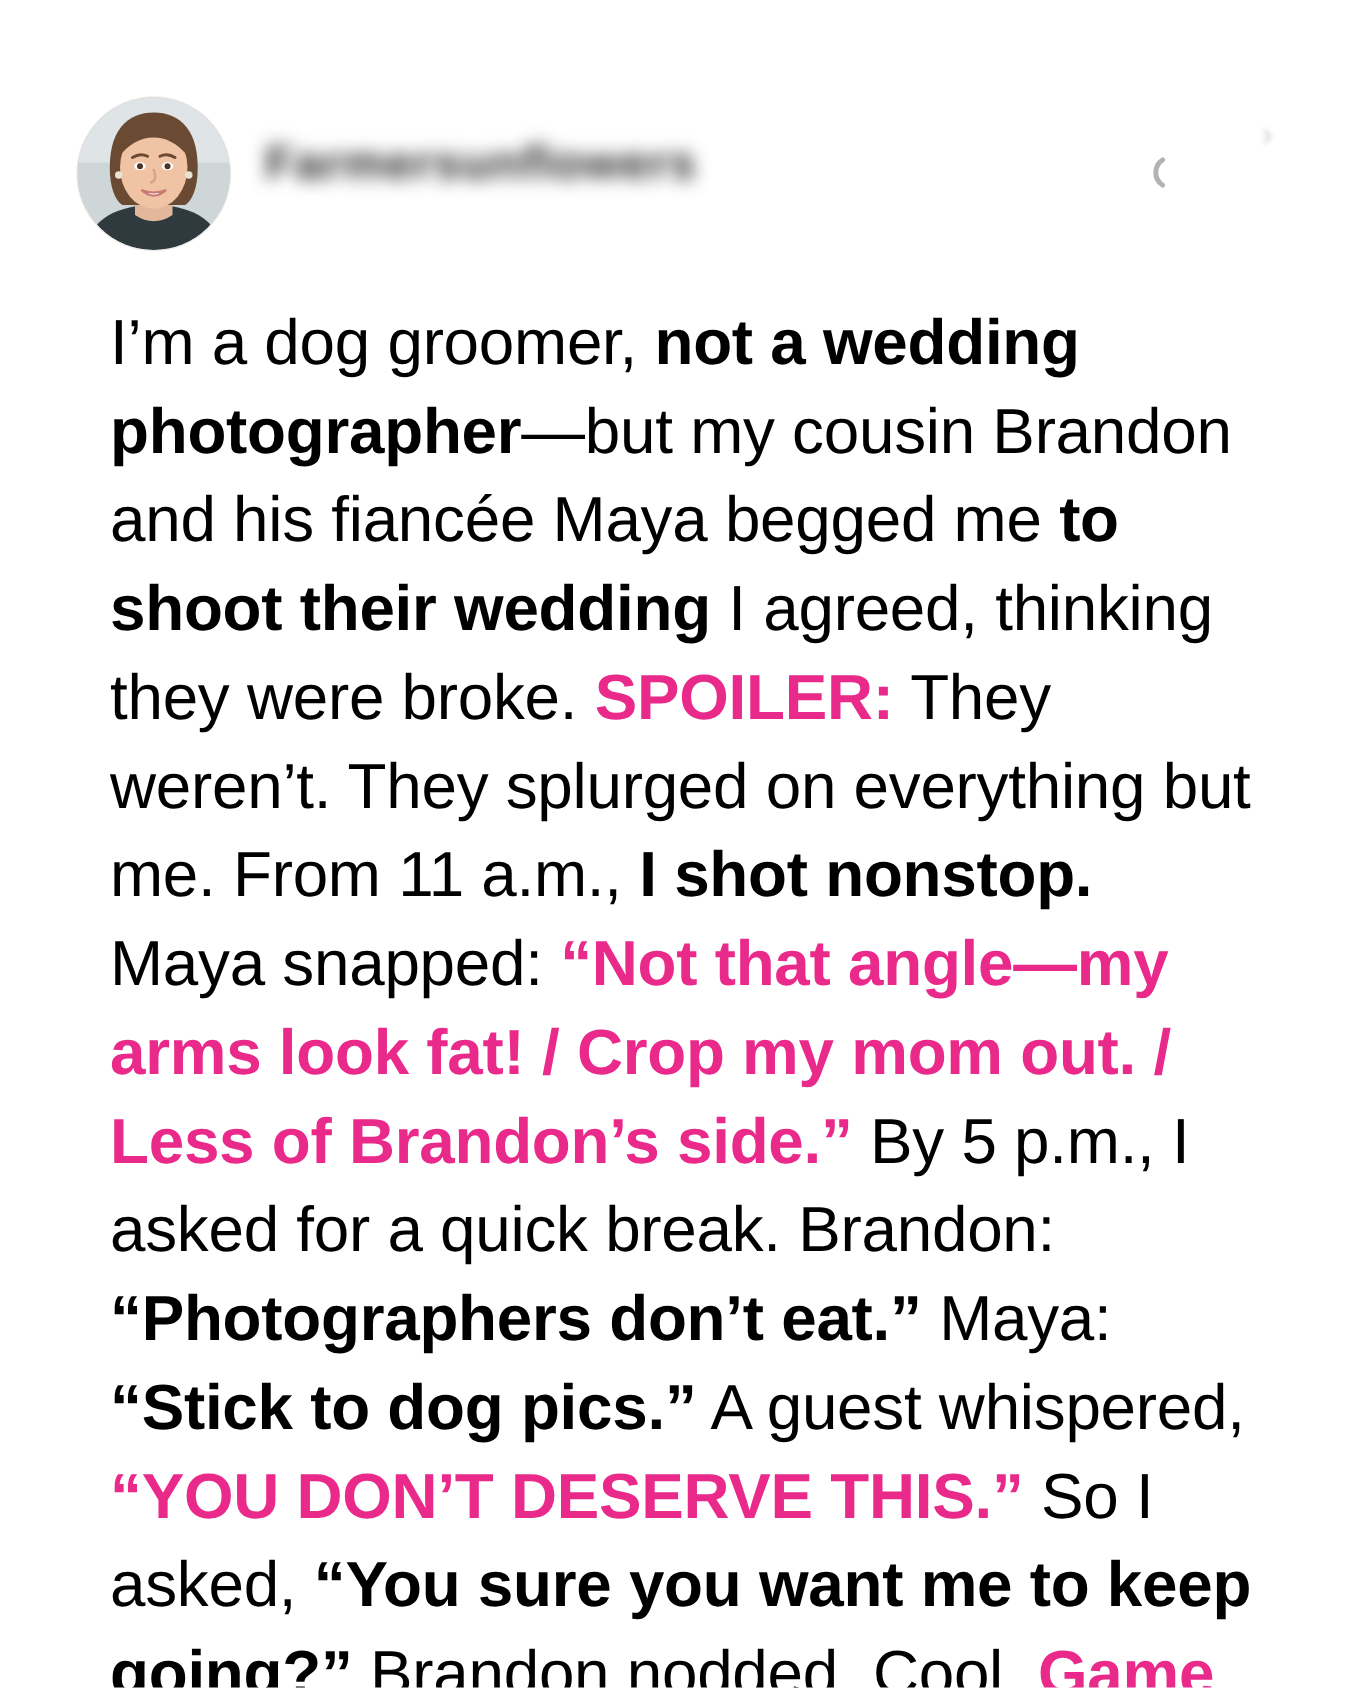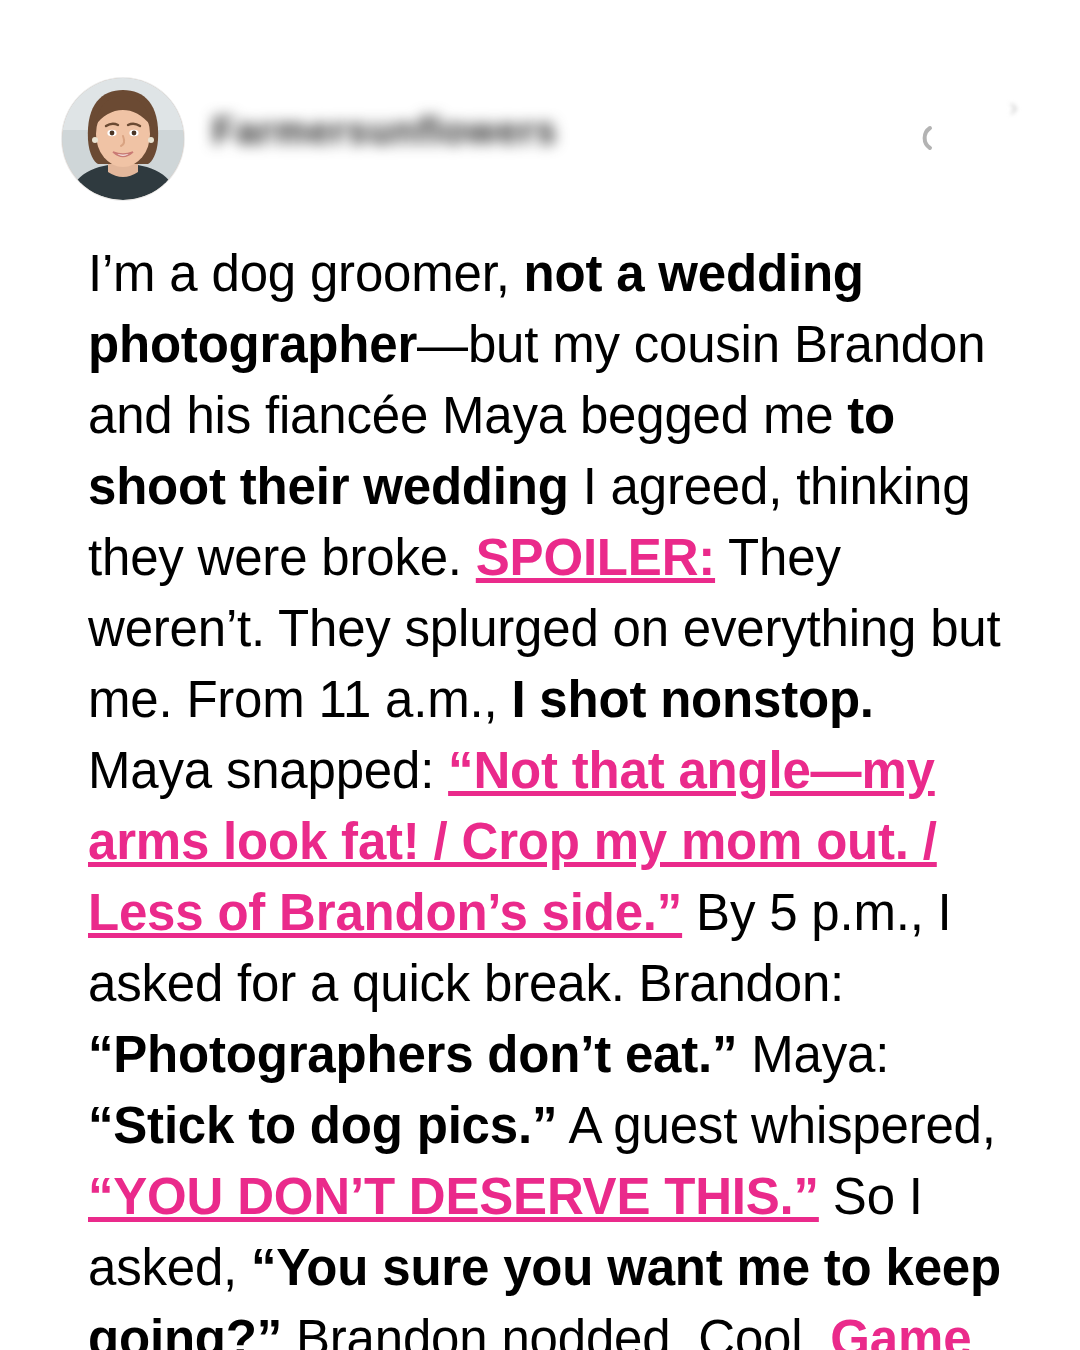--- a/index.html
+++ b/index.html
@@ -86,21 +86,21 @@
     left: 88px;
     right: 70px;
     font-size: 51px;
     line-height: 71px;
     letter-spacing: -0.2px;
     color: #000000;
     font-family: "Liberation Sans", sans-serif;
   }
 
   .b { font-weight: bold; }
-  .pink { color: #ea2a8b; font-weight: bold; text-decoration: underline; }
+  .pink { color: #ea2a8b; font-weight: bold; }
 
   
   .fade {
     position: absolute;
     left: 0;
     right: 0;
     bottom: 0;
     height: 0px;
   }
 </style>

